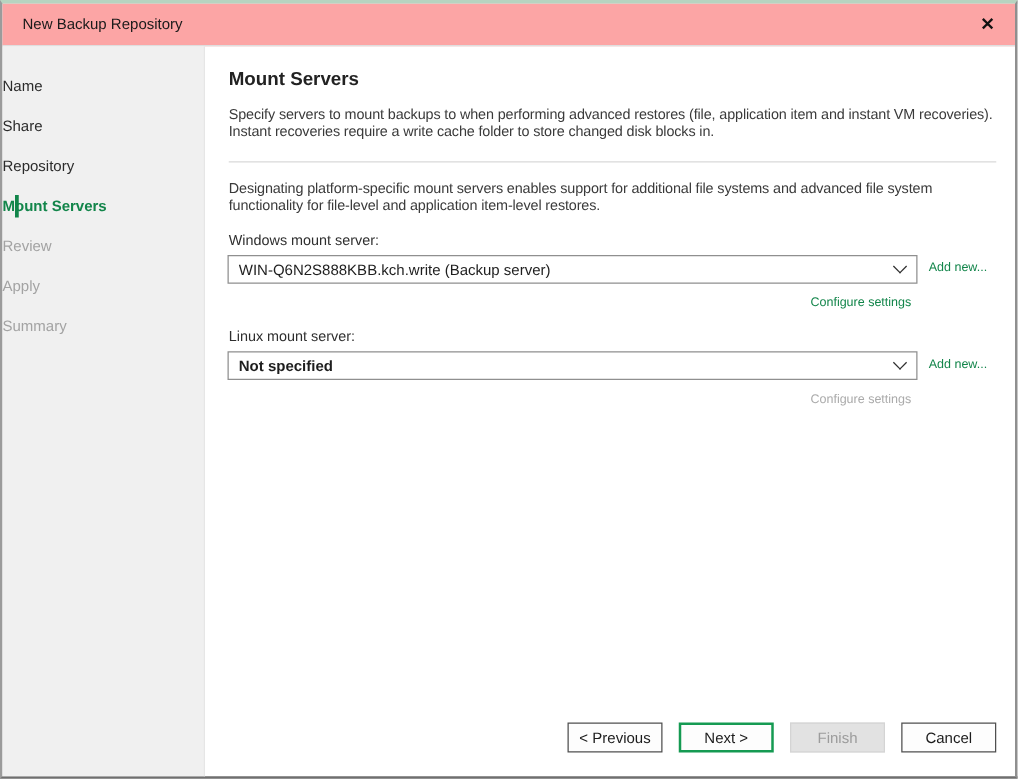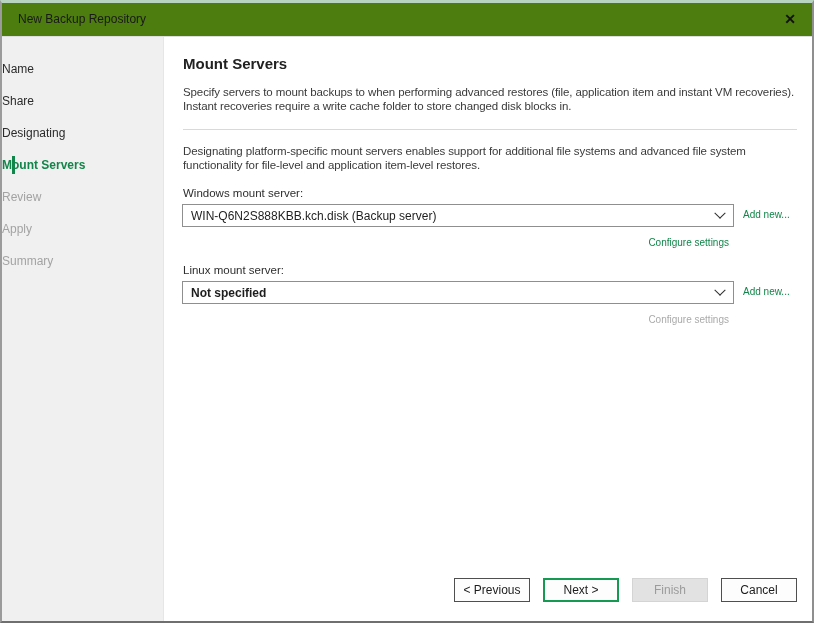--- a/index.html
+++ b/index.html
@@ -20,21 +20,21 @@
     border-left: 2px solid #9b9b9b;
     border-right: 2px solid #8f8f8f;
     border-bottom: 2px solid #6f6f6f;
     border-top: 3px solid #b7d4c0;
   }
   
   .titlebar {
     position: absolute;
     left: 0; right: 0; top: 0;
     height: 33px;
-    background: #4d7c0f;
+    background: #fca5a5;
     border-bottom: 1px solid #dedede;
   }
   .titlebar .title {
     position: absolute;
     left: 16px; top: 9px;
     font-size: 12px;
     color: #1a1a1a;
   }
   .titlebar .close {
     position: absolute;
@@ -194,21 +194,21 @@
     <div class="step done">
 
       <span>Name</span>
     </div>
     <div class="step done">
 
       <span>Share</span>
     </div>
     <div class="step done">
 
-      <span>Designating</span>
+      <span>Repository</span>
     </div>
     <div class="step active">
       <span class="bar"></span>
       <span>Mount Servers</span>
     </div>
     <div class="step pending">
 
       <span>Review</span>
     </div>
     <div class="step pending">
@@ -224,21 +224,21 @@
   <h1 class="heading">Mount Servers</h1>
 
   <p class="para desc">Specify servers to mount backups to when performing advanced restores (file, application item and instant VM recoveries). Instant recoveries require a write cache folder to store changed disk blocks in.</p>
 
   <div class="divider"></div>
 
   <p class="para note">Designating platform-specific mount servers enables support for additional file systems and advanced file system functionality for file-level and application item-level restores.</p>
 
   <div class="field-label lbl-windows">Windows mount server:</div>
   <div class="select sel-windows">
-    <span class="val">WIN-Q6N2S888KBB.kch.disk (Backup server)</span>
+    <span class="val">WIN-Q6N2S888KBB.kch.write (Backup server)</span>
     <span class="chev"></span>
   </div>
   <a class="link add-windows">Add new...</a>
   <a class="link cfg cfg-windows">Configure settings</a>
 
   <div class="field-label lbl-linux">Linux mount server:</div>
   <div class="select sel-linux">
     <span class="val">Not specified</span>
     <span class="chev"></span>
   </div>

